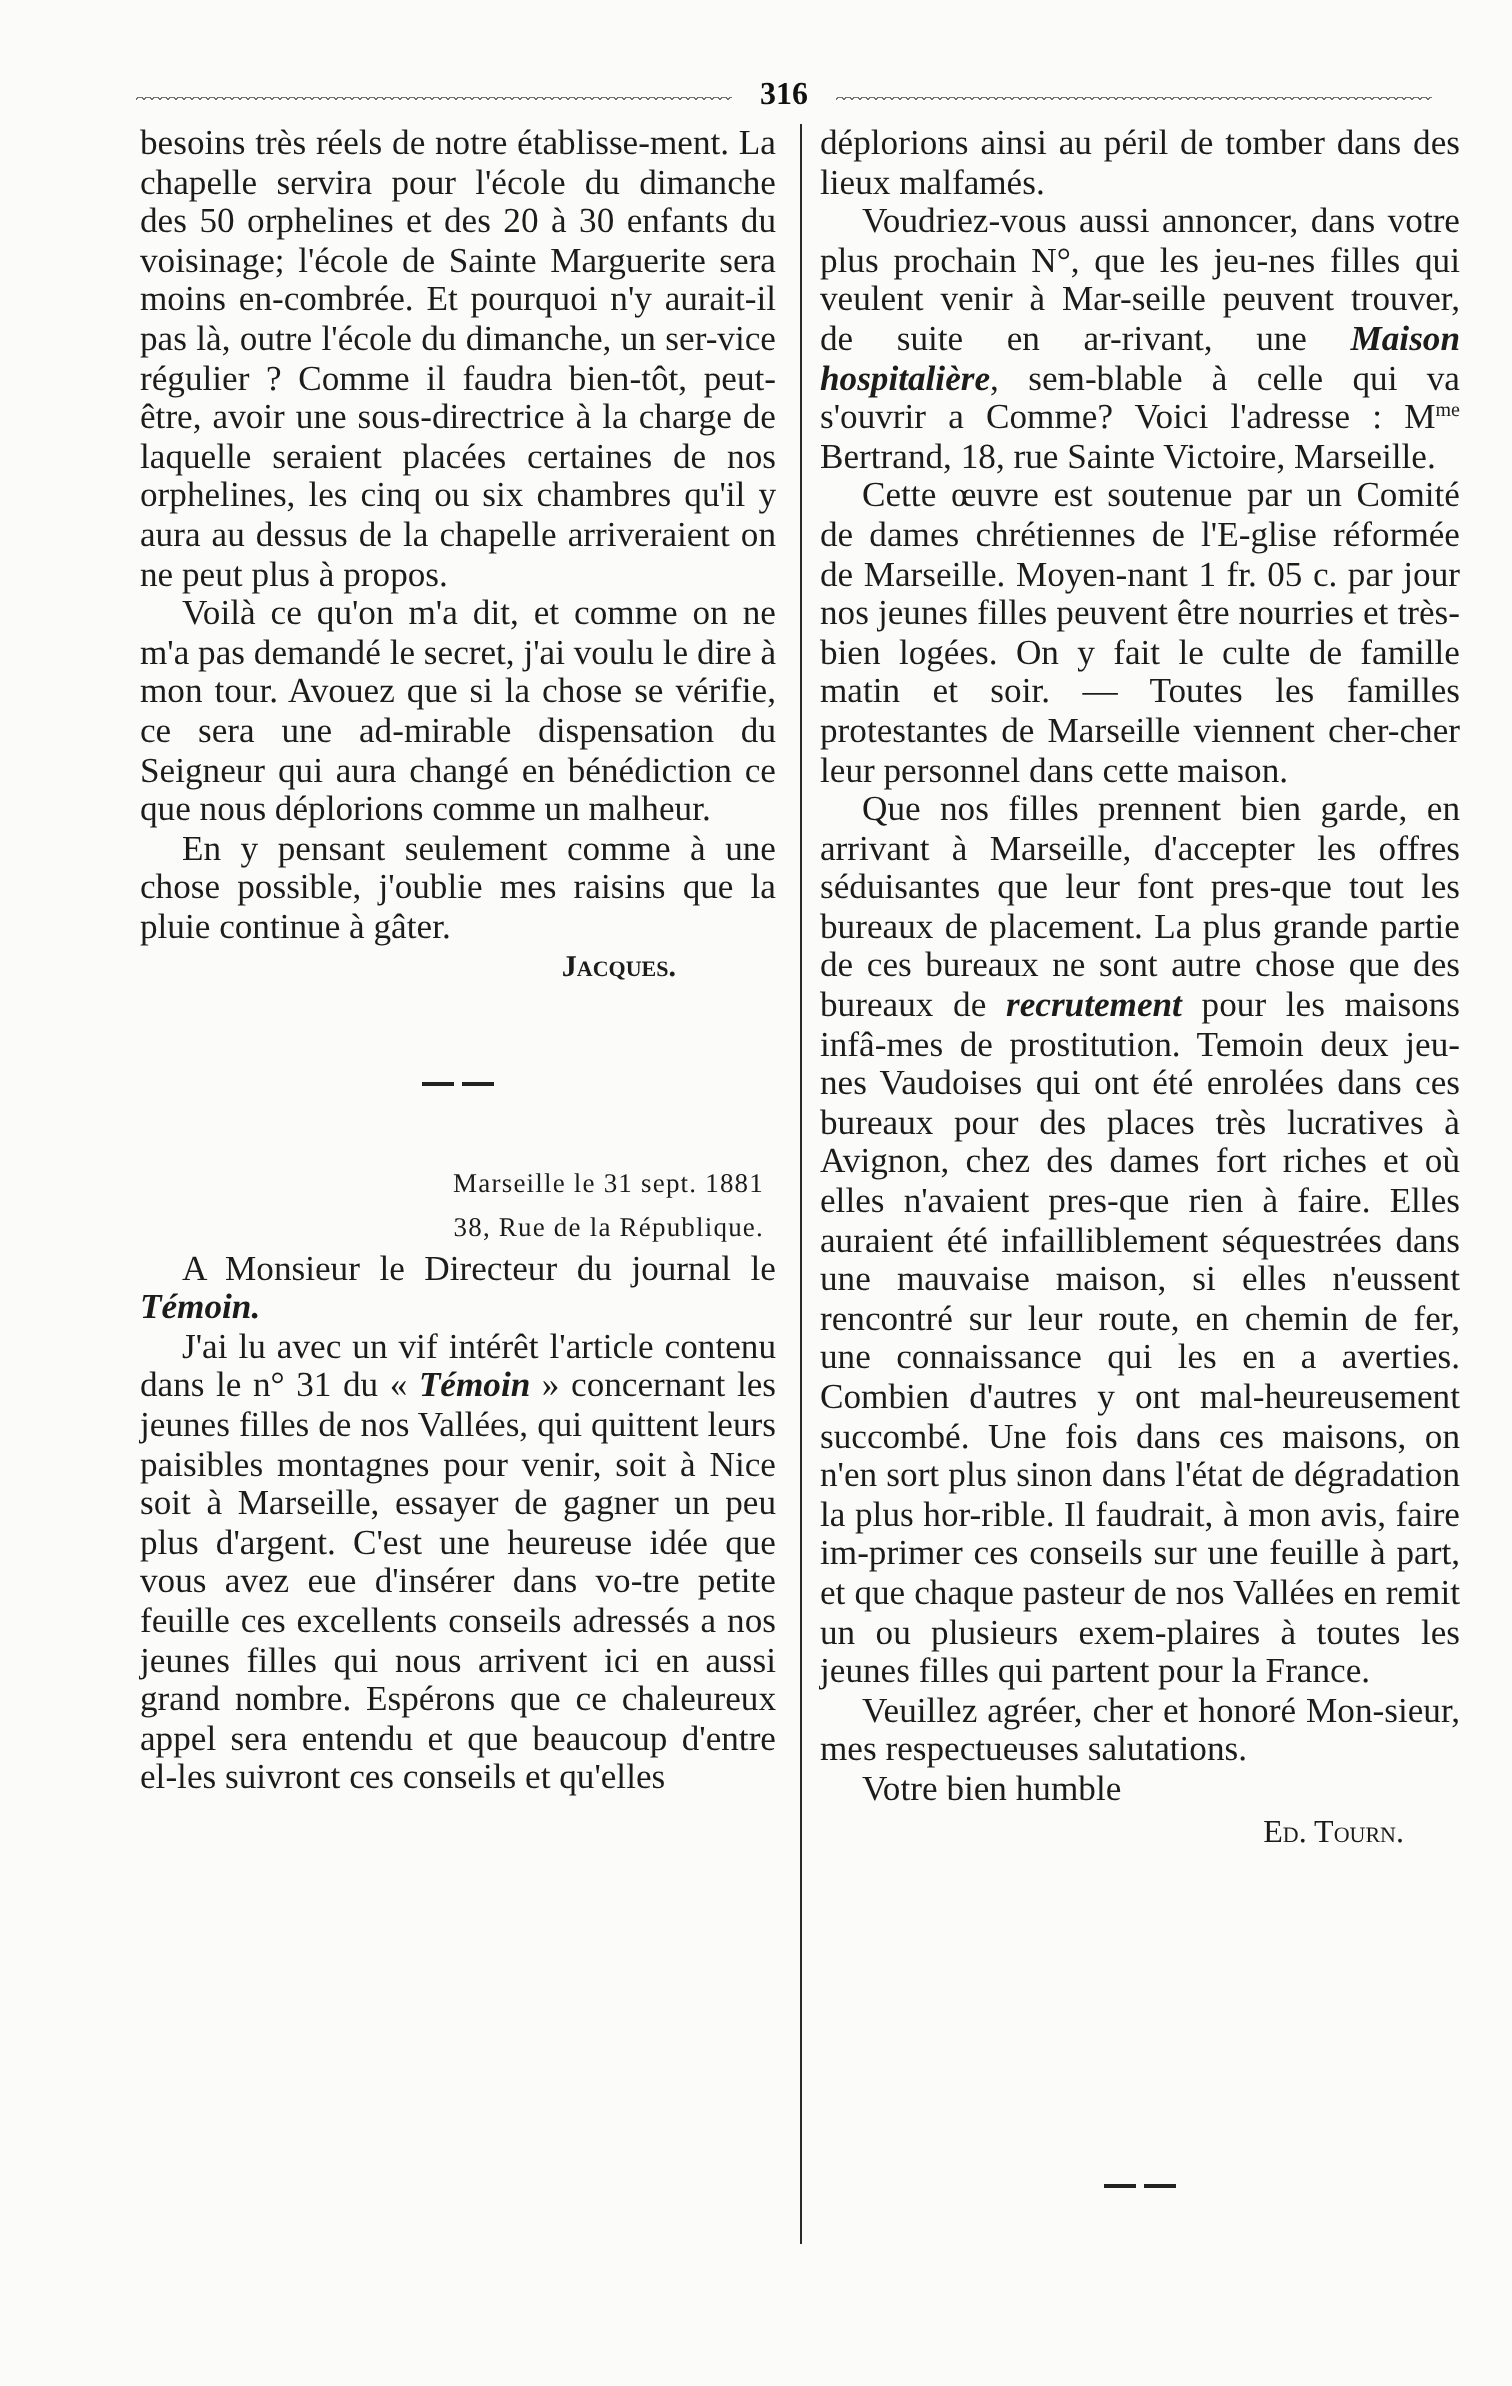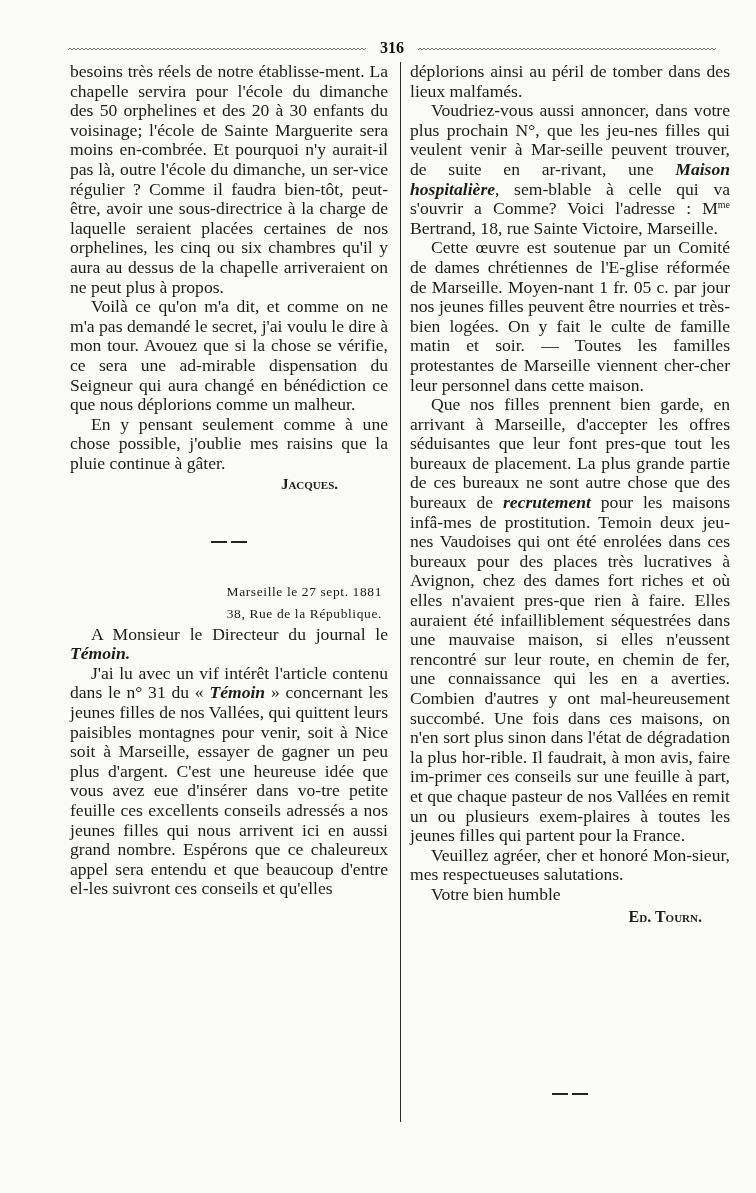--- a/index.html
+++ b/index.html
@@ -33,21 +33,21 @@
     }
     .col-left { left: 70px; width: 318px; }
     .col-right { left: 410px; width: 320px; }
     .divider {
       position: absolute; left: 400px; top: 62px; width: 1px; height: 1060px;
       background: #2a2a2a;
     }
     .col p { margin: 0; text-indent: 21px; hyphens: manual; }
     .col p.cont { text-indent: 0; }
     .sig { text-align: right; font-weight: bold; font-variant: small-caps; font-size: 15px; margin-top: 2px; padding-right: 50px; }
-    .sig-r { text-align: right; font-weight: bold; font-variant: small-caps; font-size: 16px; padding-right: 28px; margin-top: 2px; }
+    .sig-r { text-align: right; font-weight: normal; font-variant: small-caps; font-size: 16px; padding-right: 28px; margin-top: 2px; }
     .sep { text-align: center; margin: 36px 0 30px 0; }
     .sep span { display: inline-block; width: 16px; height: 2px; background: #222; margin: 0 2px; vertical-align: middle; }
     .place { text-align: right; font-size: 13.5px; line-height: 22px; letter-spacing: 0.6px; padding-right: 6px; }
     .addr-line { margin-top: 22px; text-indent: 21px; }
     .salut { text-align: center; font-style: italic; margin: 22px 0 24px 0; font-size: 17.6px; }
     em { font-style: italic; font-weight: bold; }
     sup { font-size: 10px; vertical-align: 6px; line-height: 0; }
     .sep-right { position: absolute; left: 550px; top: 1081px; }
     .sep-right span { display: inline-block; width: 16px; height: 2px; background: #222; margin: 0 2px; }
   </style>
@@ -59,21 +59,21 @@
   <span class="page-num">316</span>
   <div class="wavy"></div>
 </div>
 
 <div class="col col-left">
   <p class="cont">besoins très réels de notre établisse-ment. La chapelle servira pour l'école du dimanche des 50 orphelines et des 20 à 30 enfants du voisinage; l'école de Sainte Marguerite sera moins en-combrée. Et pourquoi n'y aurait-il pas là, outre l'école du dimanche, un ser-vice régulier ? Comme il faudra bien-tôt, peut-être, avoir une sous-directrice à la charge de laquelle seraient placées certaines de nos orphelines, les cinq ou six chambres qu'il y aura au dessus de la chapelle arriveraient on ne peut plus à propos.</p>
   <p>Voilà ce qu'on m'a dit, et comme on ne m'a pas demandé le secret, j'ai voulu le dire à mon tour. Avouez que si la chose se vérifie, ce sera une ad-mirable dispensation du Seigneur qui aura changé en bénédiction ce que nous déplorions comme un malheur.</p>
   <p>En y pensant seulement comme à une chose possible, j'oublie mes raisins que la pluie continue à gâter.</p>
   <div class="sig">Jacques.</div>
   <div class="sep"><span></span><span></span></div>
-  <div class="place">Marseille le 27 sept. 1881</div>
+  <div class="place">Marseille le 31 sept. 1881</div>
   <div class="place">38, Rue de la République.</div>
   <p class="addr-line"><span>A Monsieur le Directeur du journal le </span><em>Témoin.</em></p>
   <p><span>J'ai lu avec un vif intérêt l'article contenu dans le n° 31 du « </span><em>Témoin</em><span> » concernant les jeunes filles de nos Vallées, qui quittent leurs paisibles montagnes pour venir, soit à Nice soit à Marseille, essayer de gagner un peu plus d'argent. C'est une heureuse idée que vous avez eue d'insérer dans vo-tre petite feuille ces excellents conseils adressés a nos jeunes filles qui nous arrivent ici en aussi grand nombre. Espérons que ce chaleureux appel sera entendu et que beaucoup d'entre el-les suivront ces conseils et qu'elles</span></p>
 </div>
 
 <div class="divider"></div>
 
 <div class="col col-right">
   <p class="cont">déplorions ainsi au péril de tomber dans des lieux malfamés.</p>
   <p><span>Voudriez-vous aussi annoncer, dans votre plus prochain N°, que les jeu-nes filles qui veulent venir à Mar-seille peuvent trouver, de suite en ar-rivant, une </span><em>Maison hospitalière</em><span>, sem-blable à celle qui va s'ouvrir a Comme? Voici l'adresse : M</span><sup>me</sup><span> Bertrand, 18, rue Sainte Victoire, Marseille.</span></p>

